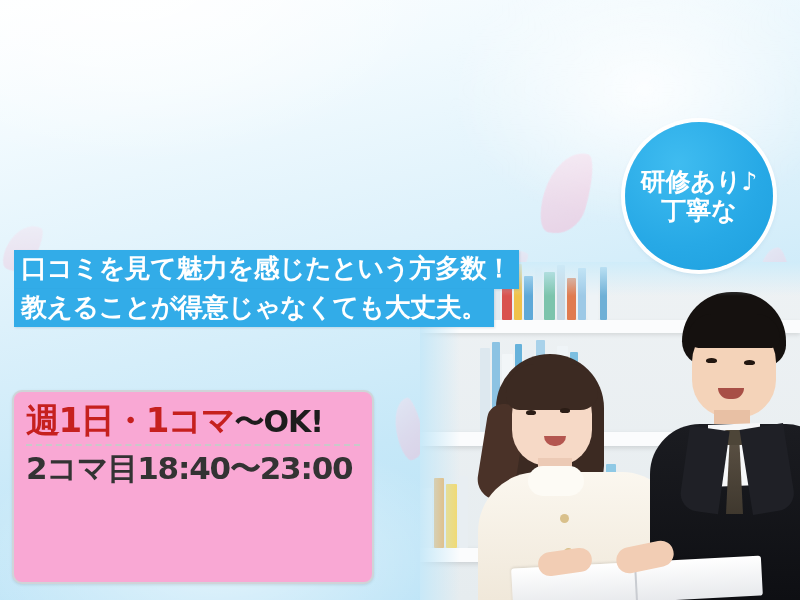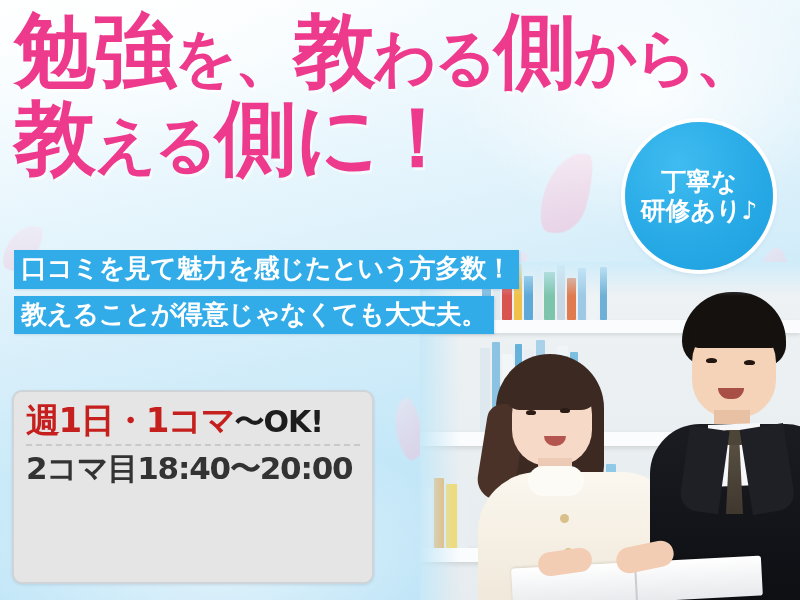--- a/index.html
+++ b/index.html
@@ -212,26 +212,26 @@
     background:#32ace8;
     color:#ffffff;
     font-weight:bold;
     font-size:26px;
     line-height:1.06;
     padding:5px 7px 6px 7px;
     letter-spacing:-.5px;
     white-space:nowrap;
     box-shadow:1px 1px 2px rgba(0,60,100,.12);
   }
-  .bar-row { margin-bottom:7px; }
+  .bar-row { }
 
   
   .sched {
     position:absolute; left:12px; top:390px; width:362px; height:194px;
-    background:#e5e5e5;
+    background:#f9a8d4;
     border:2px solid #cfd4d8;
     border-radius:10px;
     padding:6px 12px 4px 12px;
     box-shadow:0 1px 3px rgba(0,0,0,.10);
   }
   .sched-head {
     font-weight:bold; font-size:34px; letter-spacing:-1.5px;
     white-space:nowrap; line-height:1.18; padding-top:2px;
   }
   .sched-head .red { color:#c6201e; }
@@ -356,33 +356,29 @@
     </div>
 
     <div class="book"></div>
     <div class="hand h1"></div>
     <div class="hand h2"></div>
 
     <div class="fade-l"></div>
     <div class="fade-t"></div>
   </div>
 
-  <div class="headline">
-    <div class="hl1"><span>勉強</span><span class="hl-sm">を、</span><span>教</span><span class="hl-sm">わる</span><span>側</span><span class="hl-sm">から、</span></div>
-    <div class="hl2"><span>教</span><span class="hl-sm">える</span><span>側</span><span>に！</span></div>
-  </div>
 
   <div class="badge">
+    <div>研修あり♪</div>
     <div>丁寧な</div>
-    <div>研修あり♪</div>
   </div>
 
   <div class="bars">
     <div class="bar-row"><span class="bar">口コミを見て魅力を感じたという方多数！</span></div>
     <div class="bar-row"><span class="bar">教えることが得意じゃなくても大丈夫。</span></div>
   </div>
 
   <div class="sched">
     <div class="sched-head"><span class="red">週1日・1コマ</span><span class="blk">〜OK!</span></div>
-    <div class="sched-row">2コマ目18:40〜20:00</div>
+    <div class="sched-row">2コマ目18:40〜23:00</div>
   </div>
 
 </div>
 
 </body></html>

